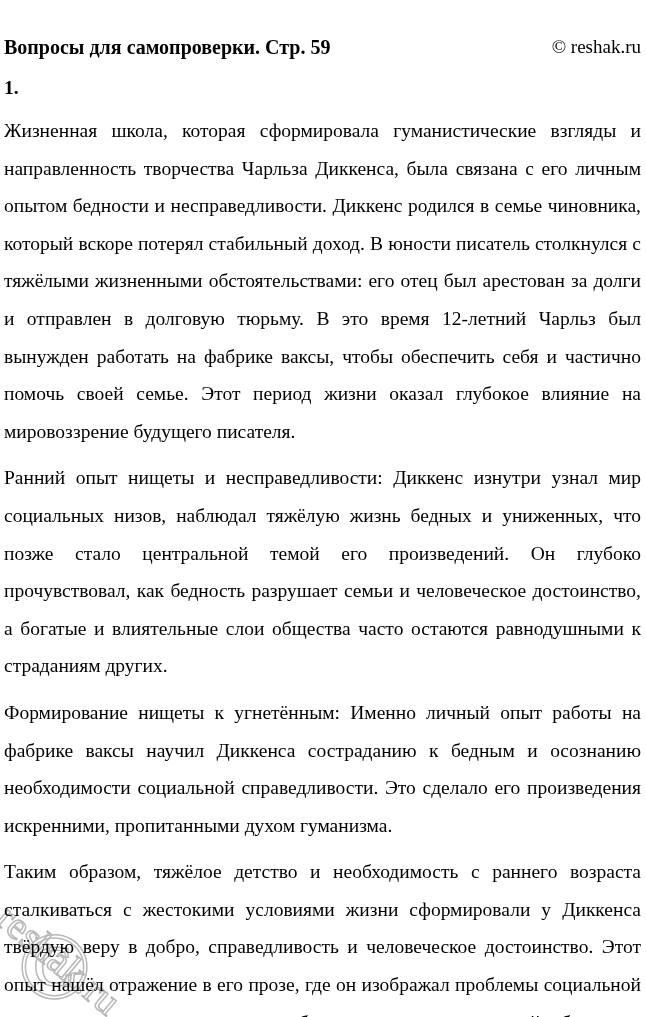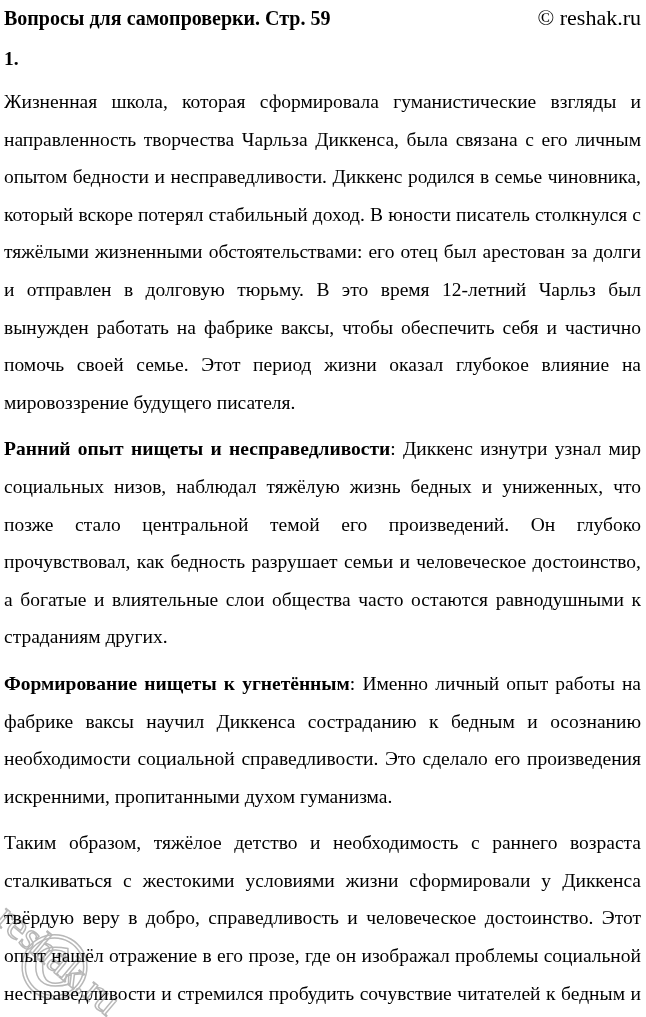--- a/index.html
+++ b/index.html
@@ -17,47 +17,48 @@
   }
   .page {
     position: relative;
     z-index: 1;
     padding: 6px 5px 0 4px;
   }
   .header {
     display: flex;
     justify-content: space-between;
     align-items: flex-end;
+    margin-top: 29px;
   }
   .doc-title {
     font-weight: bold;
     font-size: 20px;
     line-height: 24px;
   }
   .brand {
-    font-size: 22px;
+    font-size: 19px;
     line-height: 24px;
   }
   .qnum {
     font-weight: bold;
     font-size: 19.5px;
     line-height: 24px;
     margin-top: 17px;
   }
   p.para {
     font-size: 19.5px;
     line-height: 37.6px;
     text-align: justify;
     margin: 9px 0 0 0;
   }
   p.para:first-of-type {
     margin-top: 12px;
   }
   p.para b {
-    font-weight: bold;
+    font-weight: normal;
   }
   .watermark {
     position: absolute;
     z-index: 0;
     color: transparent;
     -webkit-text-stroke: 1.5px #b8b8b8;
     text-stroke: 1.5px #b8b8b8;
     line-height: 1;
     white-space: nowrap;
     user-select: none;

